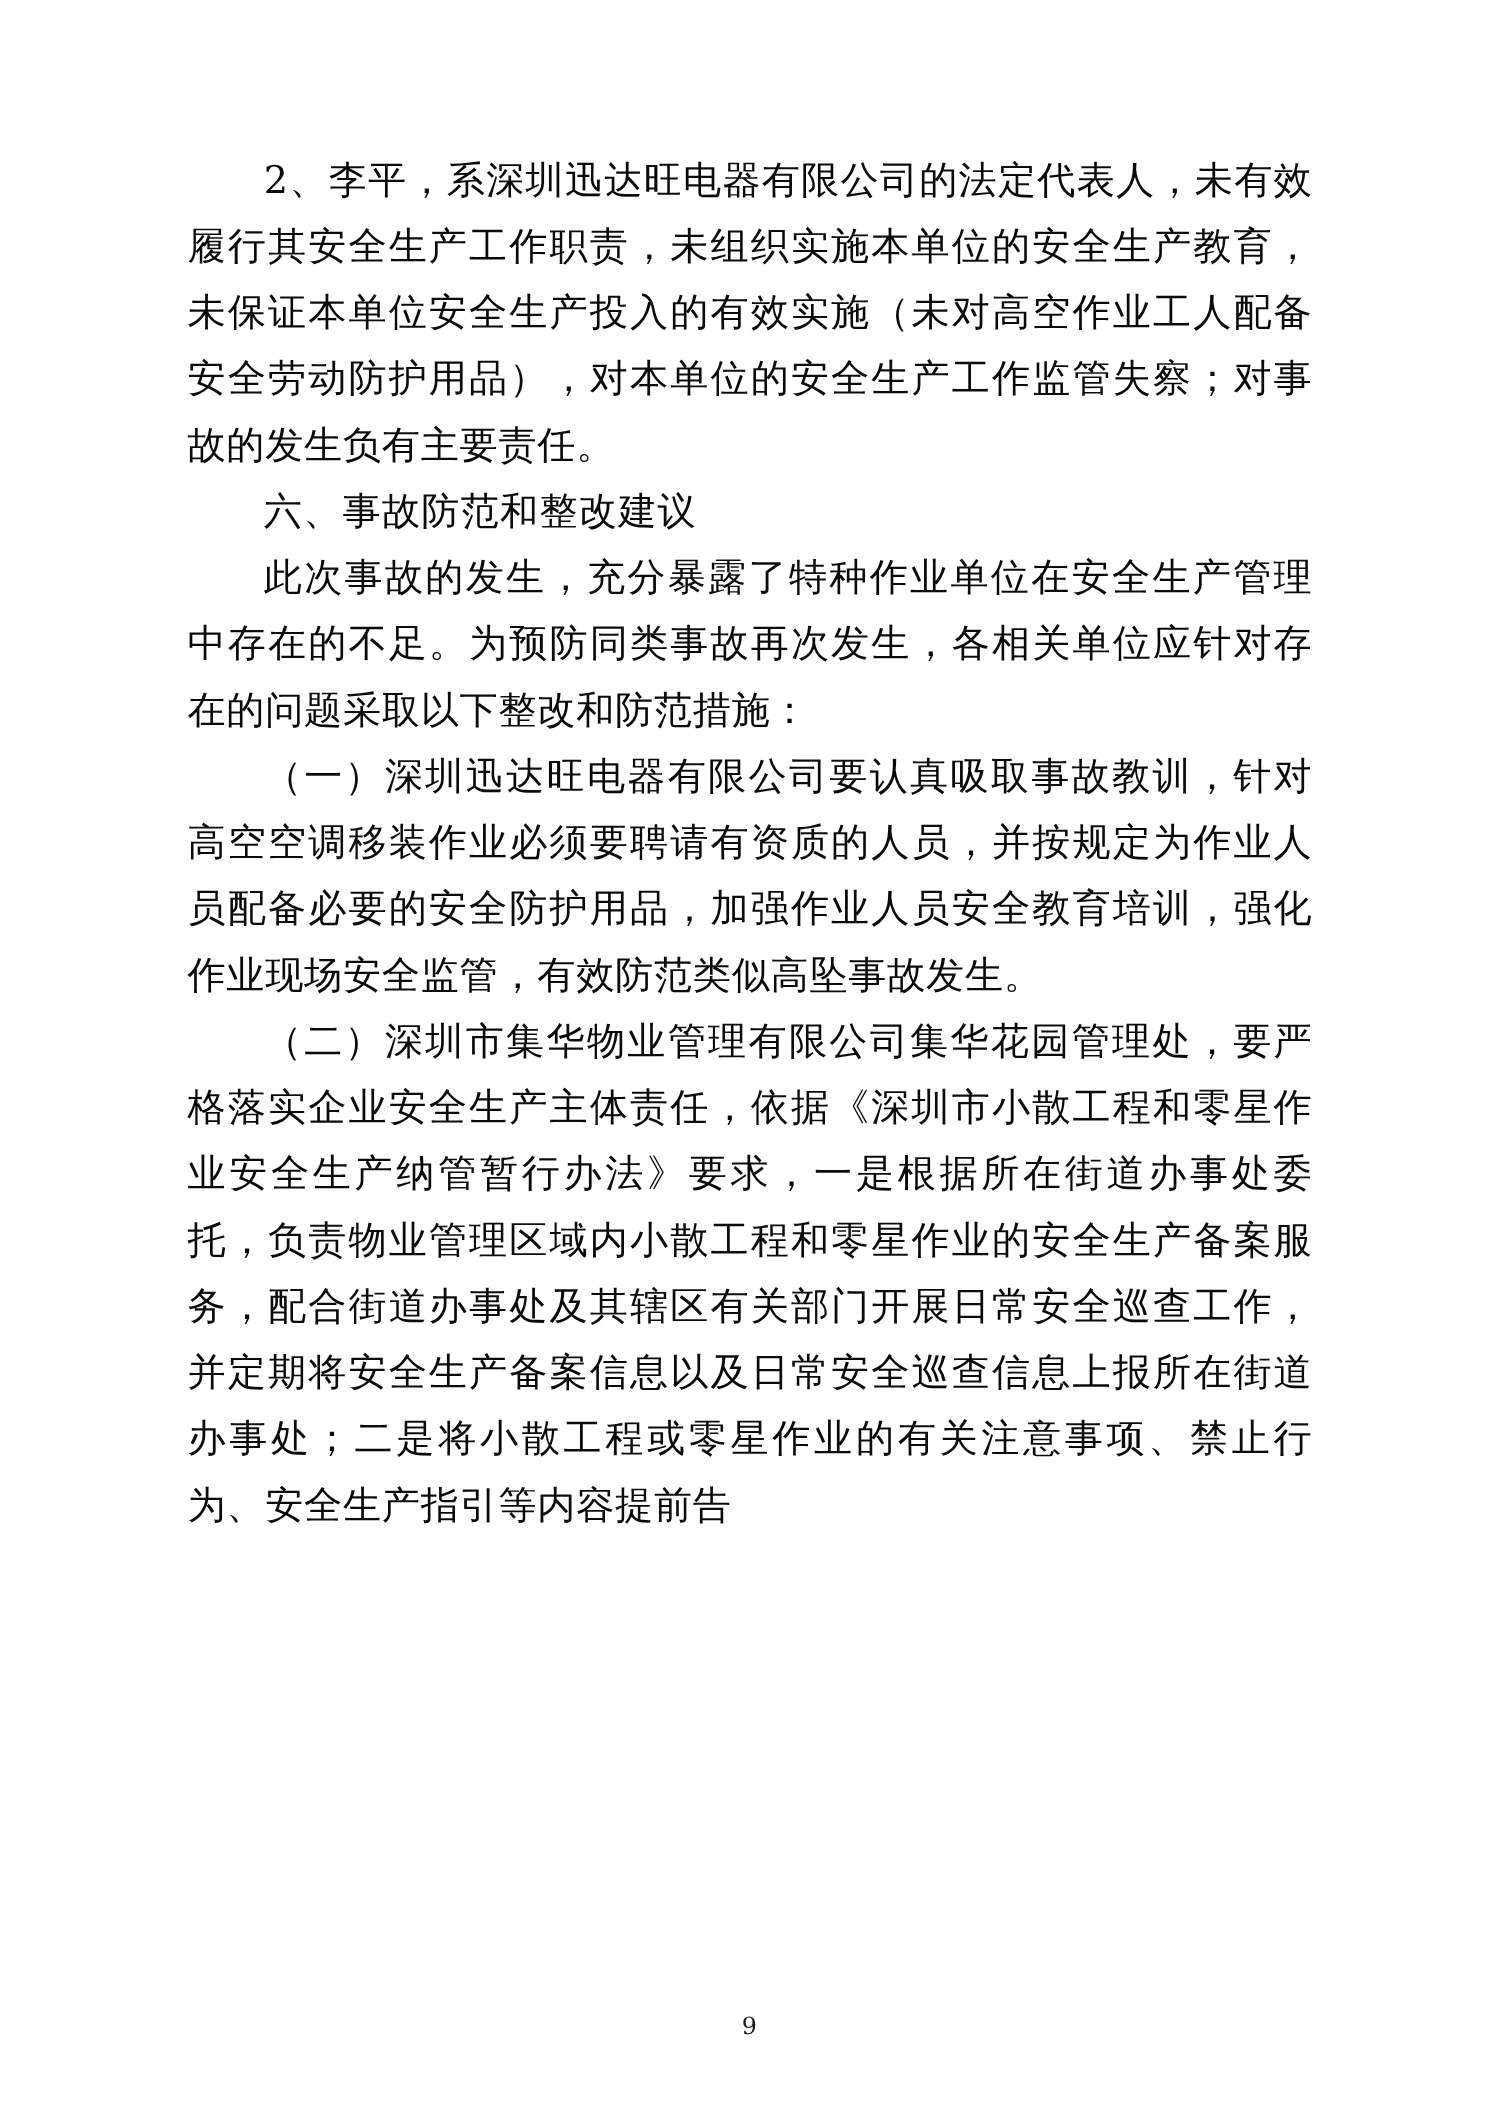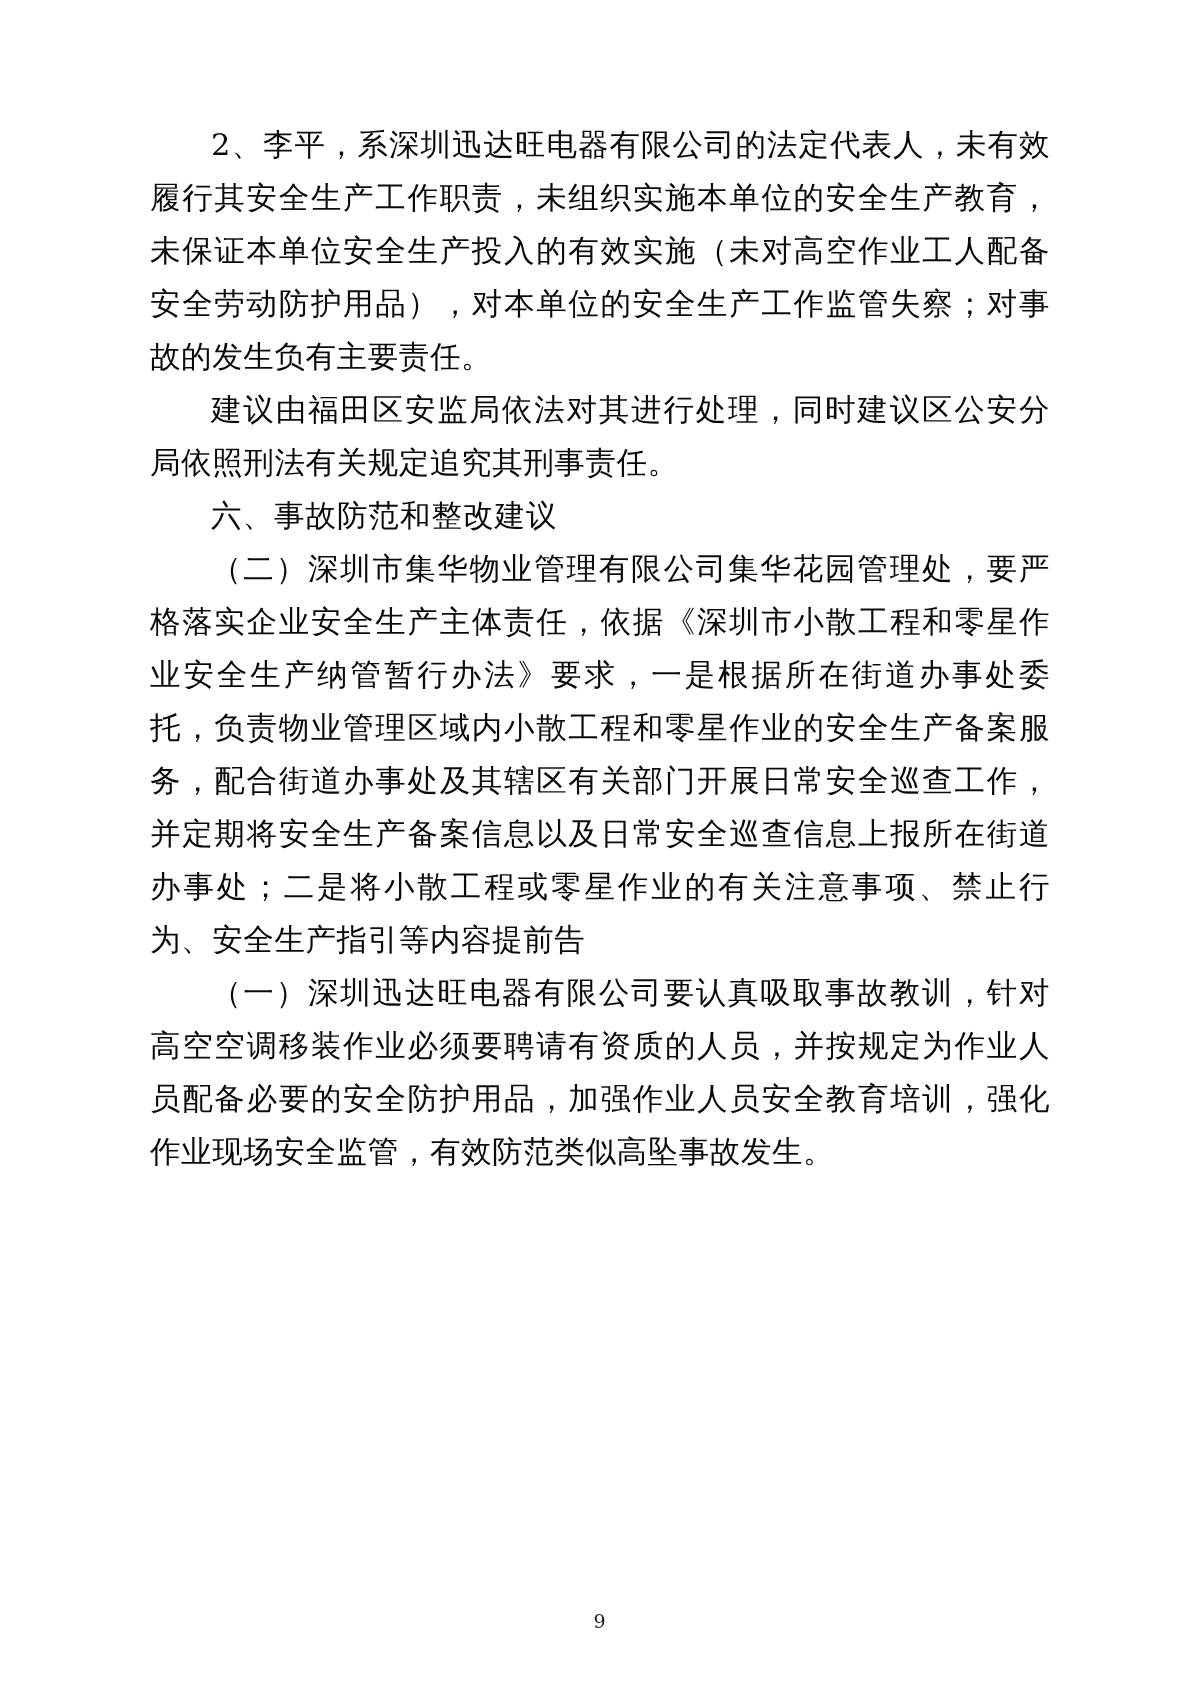--- a/index.html
+++ b/index.html
@@ -58,25 +58,25 @@
   }
 </style>
 </head>
 <body>
 
 <div class="page">
   <div class="doc-body">
 
     <p class="para">2、李平，系深圳迅达旺电器有限公司的法定代表人，未有效履行其安全生产工作职责，未组织实施本单位的安全生产教育，未保证本单位安全生产投入的有效实施（未对高空作业工人配备安全劳动防护用品），对本单位的安全生产工作监管失察；对事故的发生负有主要责任。</p>
 
-    <p class="para">建议由福田区安监局依法对其进行处理，同时建议区公安分局依照刑法有关规定追究其刑事责任。</p>
 
     <h2 class="heading">六、事故防范和整改建议</h2>
 
+    <p class="para">此次事故的发生，充分暴露了特种作业单位在安全生产管理中存在的不足。为预防同类事故再次发生，各相关单位应针对存在的问题采取以下整改和防范措施：</p>
+
+    <p class="para">（一）深圳迅达旺电器有限公司要认真吸取事故教训，针对高空空调移装作业必须要聘请有资质的人员，并按规定为作业人员配备必要的安全防护用品，加强作业人员安全教育培训，强化作业现场安全监管，有效防范类似高坠事故发生。</p>
 
     <p class="para">（二）深圳市集华物业管理有限公司集华花园管理处，要严格落实企业安全生产主体责任，依据《深圳市小散工程和零星作业安全生产纳管暂行办法》要求，一是根据所在街道办事处委托，负责物业管理区域内小散工程和零星作业的安全生产备案服务，配合街道办事处及其辖区有关部门开展日常安全巡查工作，并定期将安全生产备案信息以及日常安全巡查信息上报所在街道办事处；二是将小散工程或零星作业的有关注意事项、禁止行为、安全生产指引等内容提前告</p>
-
-    <p class="para">（一）深圳迅达旺电器有限公司要认真吸取事故教训，针对高空空调移装作业必须要聘请有资质的人员，并按规定为作业人员配备必要的安全防护用品，加强作业人员安全教育培训，强化作业现场安全监管，有效防范类似高坠事故发生。</p>
 
   </div>
 
   <div class="page-number">9</div>
 </div>
 
 </body></html>

